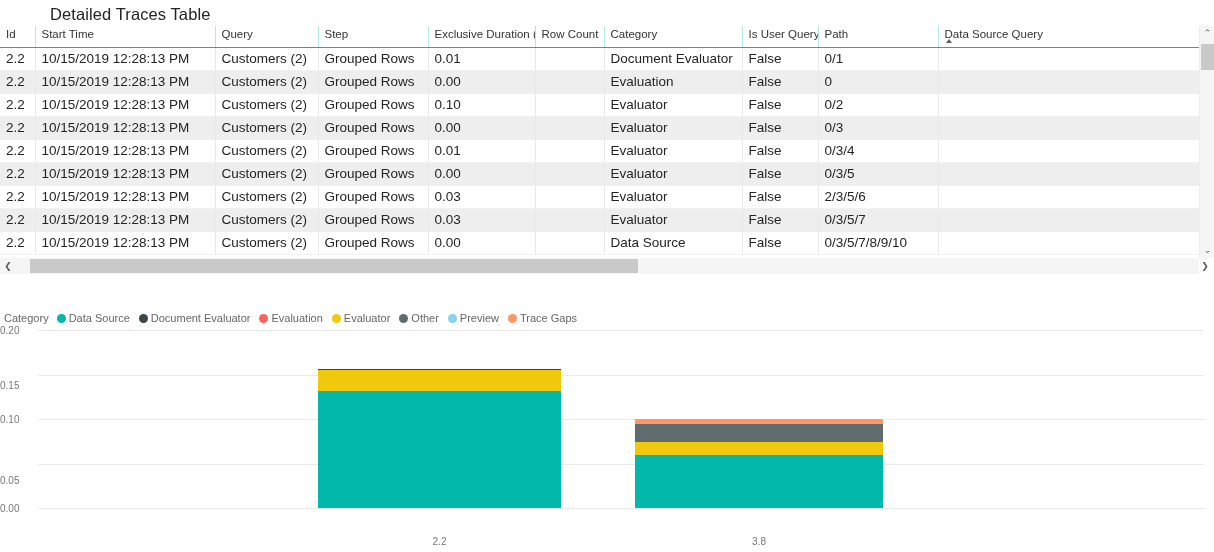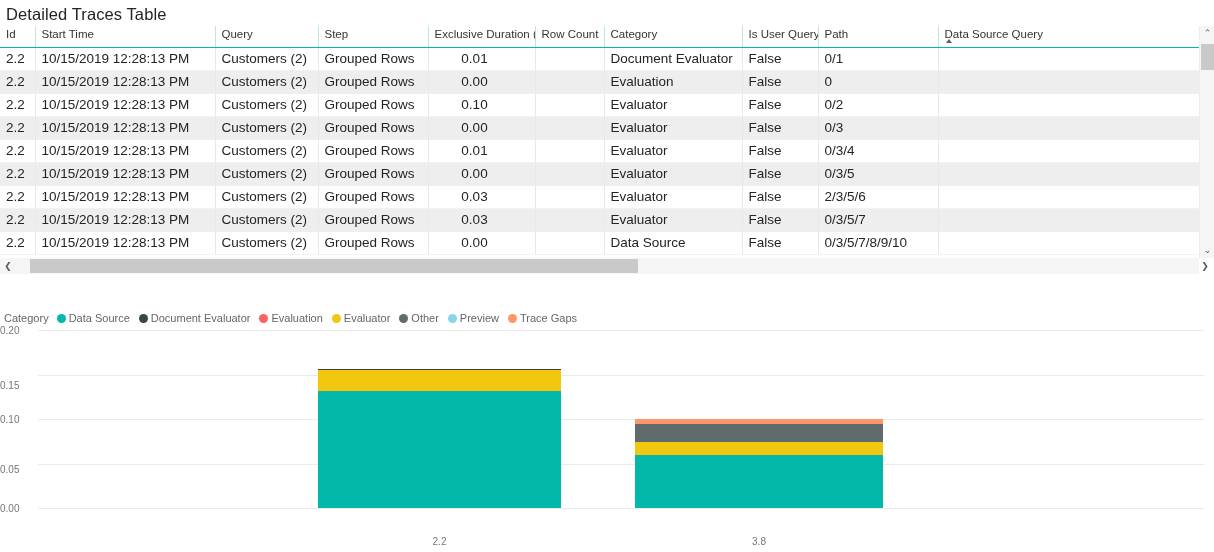--- a/index.html
+++ b/index.html
@@ -7,21 +7,21 @@
     margin: 0; padding: 0;
     width: 1214px; height: 552px;
     background: #ffffff;
     font-family: "Liberation Sans", sans-serif;
     color: #252423;
     overflow: hidden;
   }
 
   
   #table-visual {
-    position: absolute; left: 0; top: 0; width: 990px; height: 275px;
+    position: absolute; left: 0; top: 0; width: 990px; height: 275px; padding-left: 44px;
   }
   .visual-title {
     font-size: 16.5px;
     color: #252423;
     padding: 2px 0 0 6px;
     height: 26px;
     line-height: 24px;
     font-weight: 400;
     letter-spacing: .1px;
     white-space: nowrap;
@@ -70,21 +70,21 @@
     height: 23px;
     color: #252423;
     font-size: 13.5px;
     border-left: 1px solid #e8e8e8;
     border-bottom: 1px solid #f2f2f2;
     white-space: nowrap;
     overflow: hidden;
     vertical-align: middle;
   }
   table.grid td.first { border-left: none; }
-  table.grid td.num { text-align: center; padding-right: 20px; }
+  table.grid td.num { text-align: left; padding-right: 20px; }
   table.grid tr.alt td { background: #eeeeee; }
   table.grid tr.alt td { border-bottom: 1px solid #eeeeee; }
 
   
   .vscroll {
     position: absolute; right: 0; top: 0; width: 15px; height: 232px;
     background: #f5f5f5;
     border-left: 1px solid #ededed;
   }
   .vscroll .arrow {
@@ -352,21 +352,21 @@
         <span class="lg-item">
           <span class="dot" style="background: rgb(254, 150, 102);"></span>
           <span class="lg-label">Trace Gaps</span>
         </span>
       </span>
   </div>
 
   <div class="plot">
     <div class="ylabels" id="ylabs">
         <div class="yl" style="top: 176px;">0.00</div>
-        <div class="yl" style="top: 137px;">0.05</div>
+        <div class="yl" style="top: 148px;">0.05</div>
         <div class="yl" style="top: 87px;">0.10</div>
         <div class="yl" style="top: 53px;">0.15</div>
         <div class="yl" style="top: -2px;">0.20</div>
       </div>
     <div class="gridlines" id="glines">
         <div class="gl" style="top: 176px;"></div>
         <div class="gl" style="top: 131.5px;"></div>
         <div class="gl" style="top: 87px;"></div>
         <div class="gl" style="top: 42.5px;"></div>
         <div class="gl" style="top: -2px;"></div>

